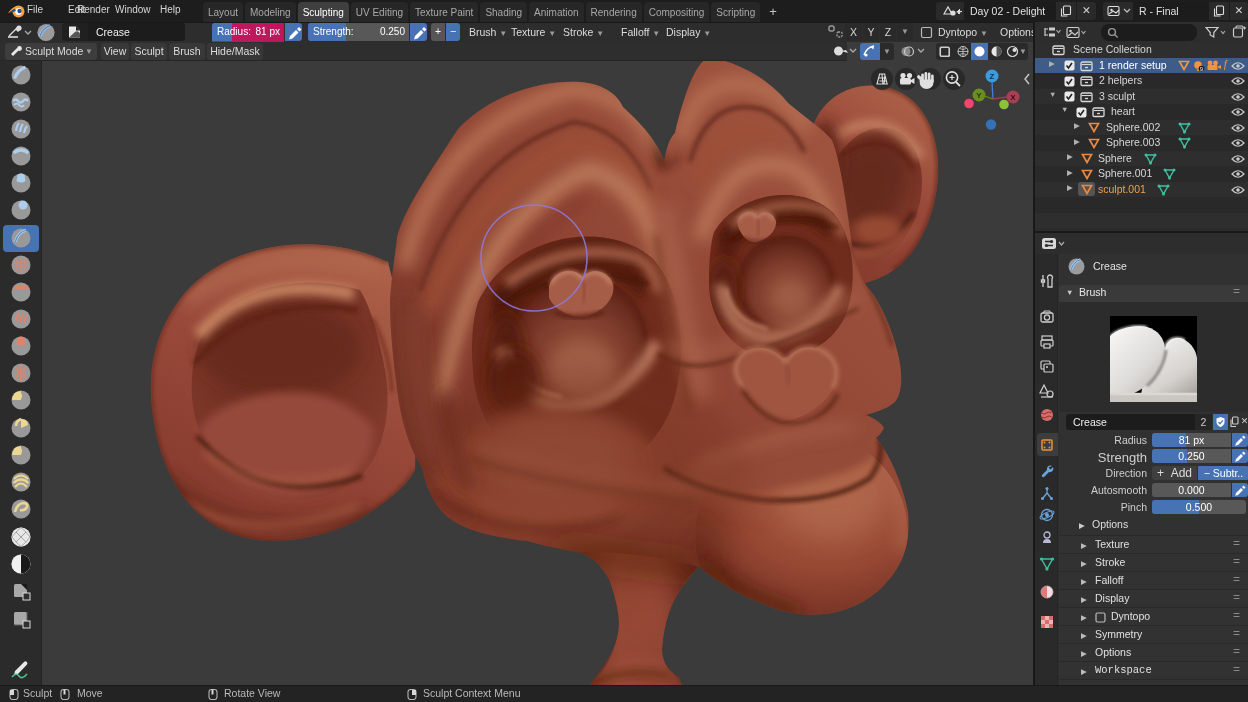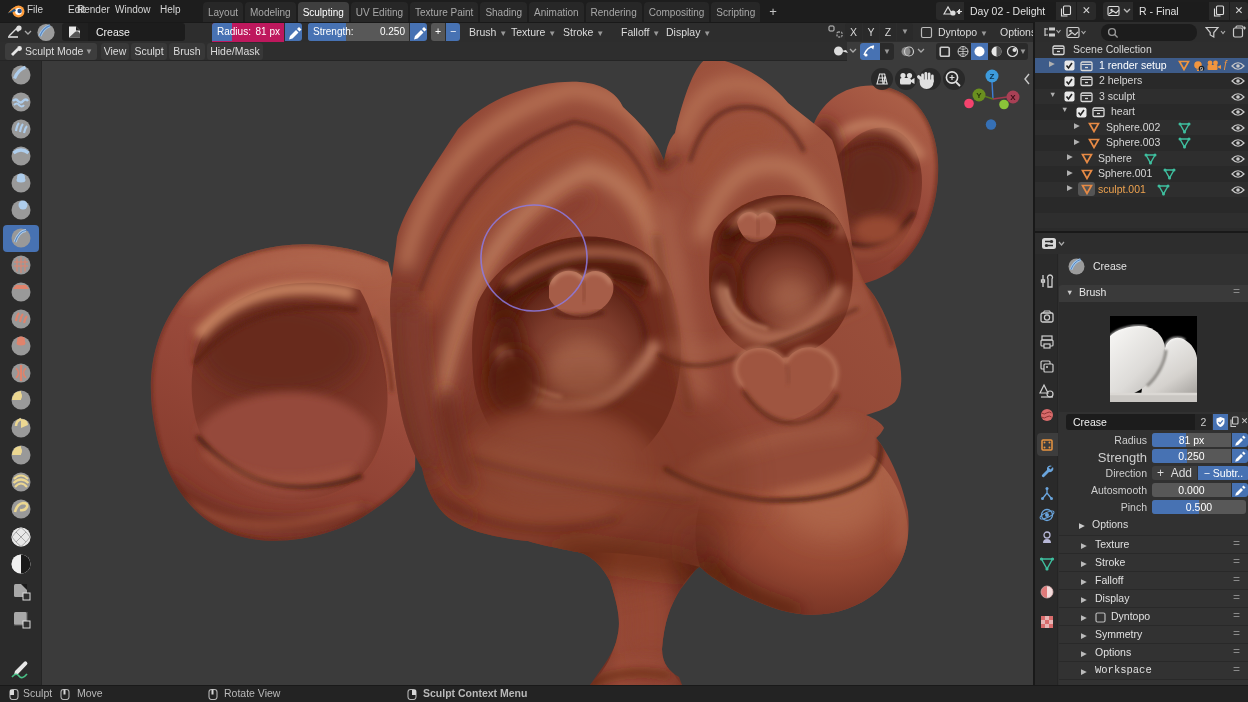--- a/index.html
+++ b/index.html
@@ -995,15 +995,15 @@
       <span class="abs" style="left:77px;top:2px;">Move</span>
 <svg class="abs" style="left:207px;top:3px;" width="12" height="12" viewBox="0 0 12 12">
         <rect x="2" y="1.5" width="8" height="10" rx="2.5" fill="none" stroke="#b5b5b5" stroke-width="1.1"></rect>
         <path d="M4.5,1.5 h2 v5 h-2 Z" fill="#d8d8d8"></path>
       </svg>
       <span class="abs" style="left:224px;top:2px;">Rotate View</span>
 <svg class="abs" style="left:406px;top:3px;" width="12" height="12" viewBox="0 0 12 12">
         <rect x="2" y="1.5" width="8" height="10" rx="2.5" fill="none" stroke="#b5b5b5" stroke-width="1.1"></rect>
         <path d="M6,2 h4 v5 h-4 Z" fill="#d8d8d8"></path>
       </svg>
-      <span class="abs" style="left:423px;top:2px;font-weight:bold;">Sculpt Context Menu</span>
+      <span class="abs" style="left:423px;top:2px;">Sculpt Context Menu</span>
 </div>
 
 </div>
 </body></html>

